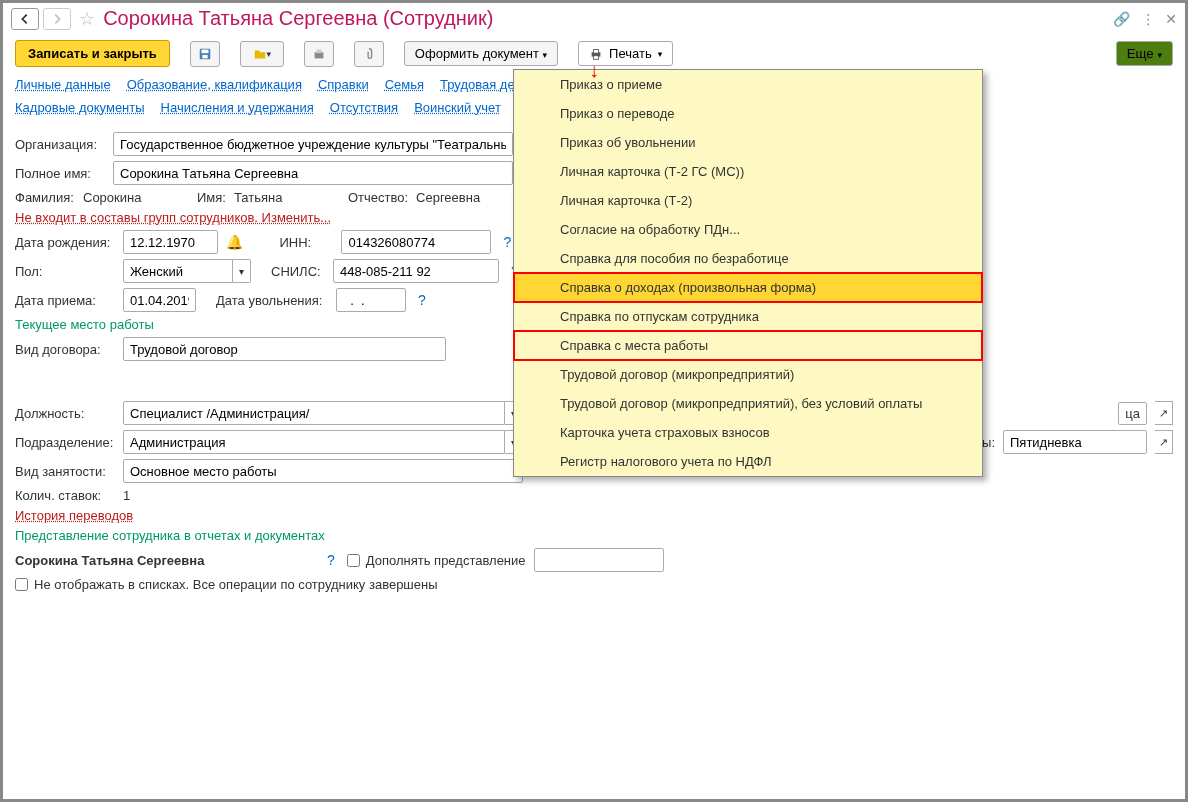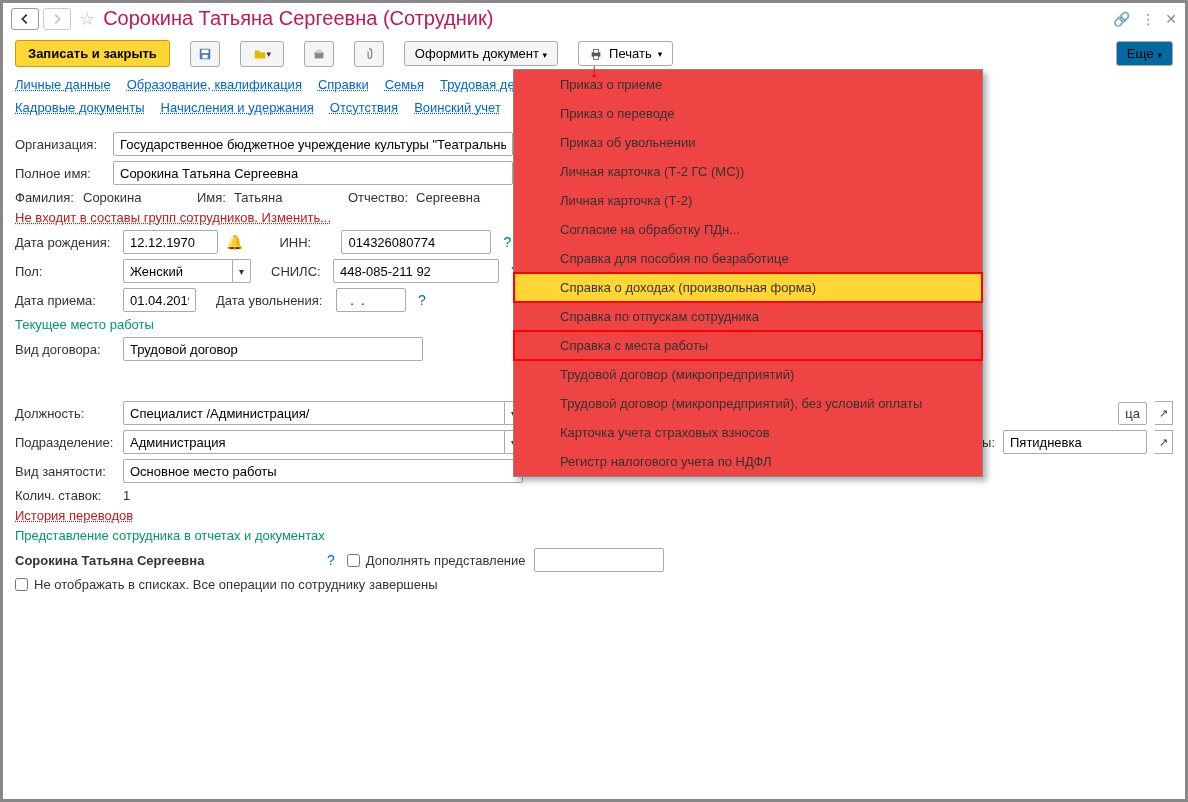--- a/index.html
+++ b/index.html
@@ -12,40 +12,40 @@
   .title-text { font-size: 20px; color: #be185d; flex: 1; }
   .title-icons { display:flex; gap:10px; align-items:center; }
   .title-ico { color:#888; cursor:pointer; font-size:14px;}
 
   .toolbar { display:flex; align-items:center; padding: 6px 12px; gap: 20px; }
   .btn-main { background: #ffd633; border:1px solid #cc9900; padding: 5px 12px; font-weight:bold; border-radius:3px; cursor:pointer; font-size:13px;}
   .btn-ico { width: 30px; height: 26px; border:1px solid #aaa; border-radius:3px; background:#f5f5f5; display:flex;align-items:center;justify-content:center;cursor:pointer;}
   .btn-drop { border:1px solid #aaa; border-radius:3px; background:#f5f5f5; padding: 4px 10px; cursor:pointer; font-size:13px;}
   .btn-print { border:1px solid #aaa; border-radius:3px; background:#fff; padding: 4px 10px; cursor:pointer; display:flex;align-items:center;gap:6px;font-size:13px;}
   .spacer { flex: 1; }
-  .btn-more { border:1px solid #aaa; border-radius:3px; background:#0369a1; padding: 4px 10px; cursor:pointer;}
+  .btn-more { border:1px solid #aaa; border-radius:3px; background:#4d7c0f; padding: 4px 10px; cursor:pointer;}
 
   .tabs { padding: 4px 12px; display:flex; gap:16px; flex-wrap:wrap; }
   .tab { color: #0066cc; text-decoration: underline dotted; cursor:pointer; font-size:13px; white-space:nowrap;}
 
   .form { padding: 8px 12px; }
   .row { display:flex; align-items:center; margin: 5px 0; gap:8px;}
   .lbl { width: 90px; font-size:13px;}
   .lbl-wide { width: 100px; font-size:13px;}
   input[type=text] { border:1px solid #aaa; padding: 3px 6px; font-size:13px; height: 24px; border-radius:2px;}
   .link { color: #b91c1c; text-decoration: underline dotted; cursor:pointer; font-size:13px;}
   .green { color: #009966; font-size:13px;}
   .help { color:#0066cc; font-size:14px; cursor:pointer; padding:0 4px;}
   .bell { color:#ccc; font-size:14px;}
   .combo { display:flex; }
   .combo input { border-top-right-radius:0; border-bottom-right-radius:0;}
   .combo-btn { border:1px solid #aaa; border-left:none; width:18px; background:#fff; display:flex;align-items:center;justify-content:center;cursor:pointer;font-size:10px; border-radius:0 2px 2px 0;}
   .chk { display:flex; align-items:center; gap:6px; font-size:13px;}
 
-  .dropdown { position:absolute; top:66px; left:510px; width:470px; background:#ef4444; border:1px solid #888; box-shadow: 4px 4px 6px rgba(0,0,0,.3); z-index:100;}
+  .dropdown { position:absolute; top:66px; left:510px; width:470px; background:#fef9c3; border:1px solid #888; box-shadow: 4px 4px 6px rgba(0,0,0,.3); z-index:100;}
   .dd-item { padding: 7px 16px 7px 46px; font-size:13px; cursor:pointer; }
   .dd-item.hl { background:#ffd633; outline:2px solid red; outline-offset:-1px;}
   .dd-item.red { outline:2px solid red; outline-offset:-1px;}
 
   .arrow-down { position:absolute; top:56px; left:586px; z-index:200; color:red; font-size:20px; font-weight:bold;}
 
   .pos-open { width:18px; height:24px; border:1px solid #aaa; border-left:none; display:flex;align-items:center;justify-content:center;cursor:pointer;font-size:11px;}
 
   .svg-arrow { width:14px; height:14px;}
 </style>
@@ -174,21 +174,21 @@
       <span style="width:4px"></span>
       <span style="width:112px">Дата увольнения:</span>
       <input type="text" style="width: 70px;" value="  .  .    ">
       <span class="help">?</span>
     </div>
     <div class="row">
         <span class="green">Текущее место работы</span>
       </div>
     <div class="row">
       <span class="lbl-wide">Вид договора:</span>
-      <input type="text" style="width: 300px;" value="Трудовой договор">
+      <input type="text" style="width: 323px;" value="Трудовой договор">
     </div>
     <div style="height:30px"></div>
     <div class="row">
       <span class="lbl-wide">Должность:</span>
       <div class="combo" style="width:400px">
         <input type="text" style="width: 382px;" value="Специалист /Администрация/">
         <div class="combo-btn">▾</div>
       </div>
       <div style="flex:1"></div>
       <span style="border:1px solid #aaa;padding:3px 6px;border-radius:2px">ца</span>

